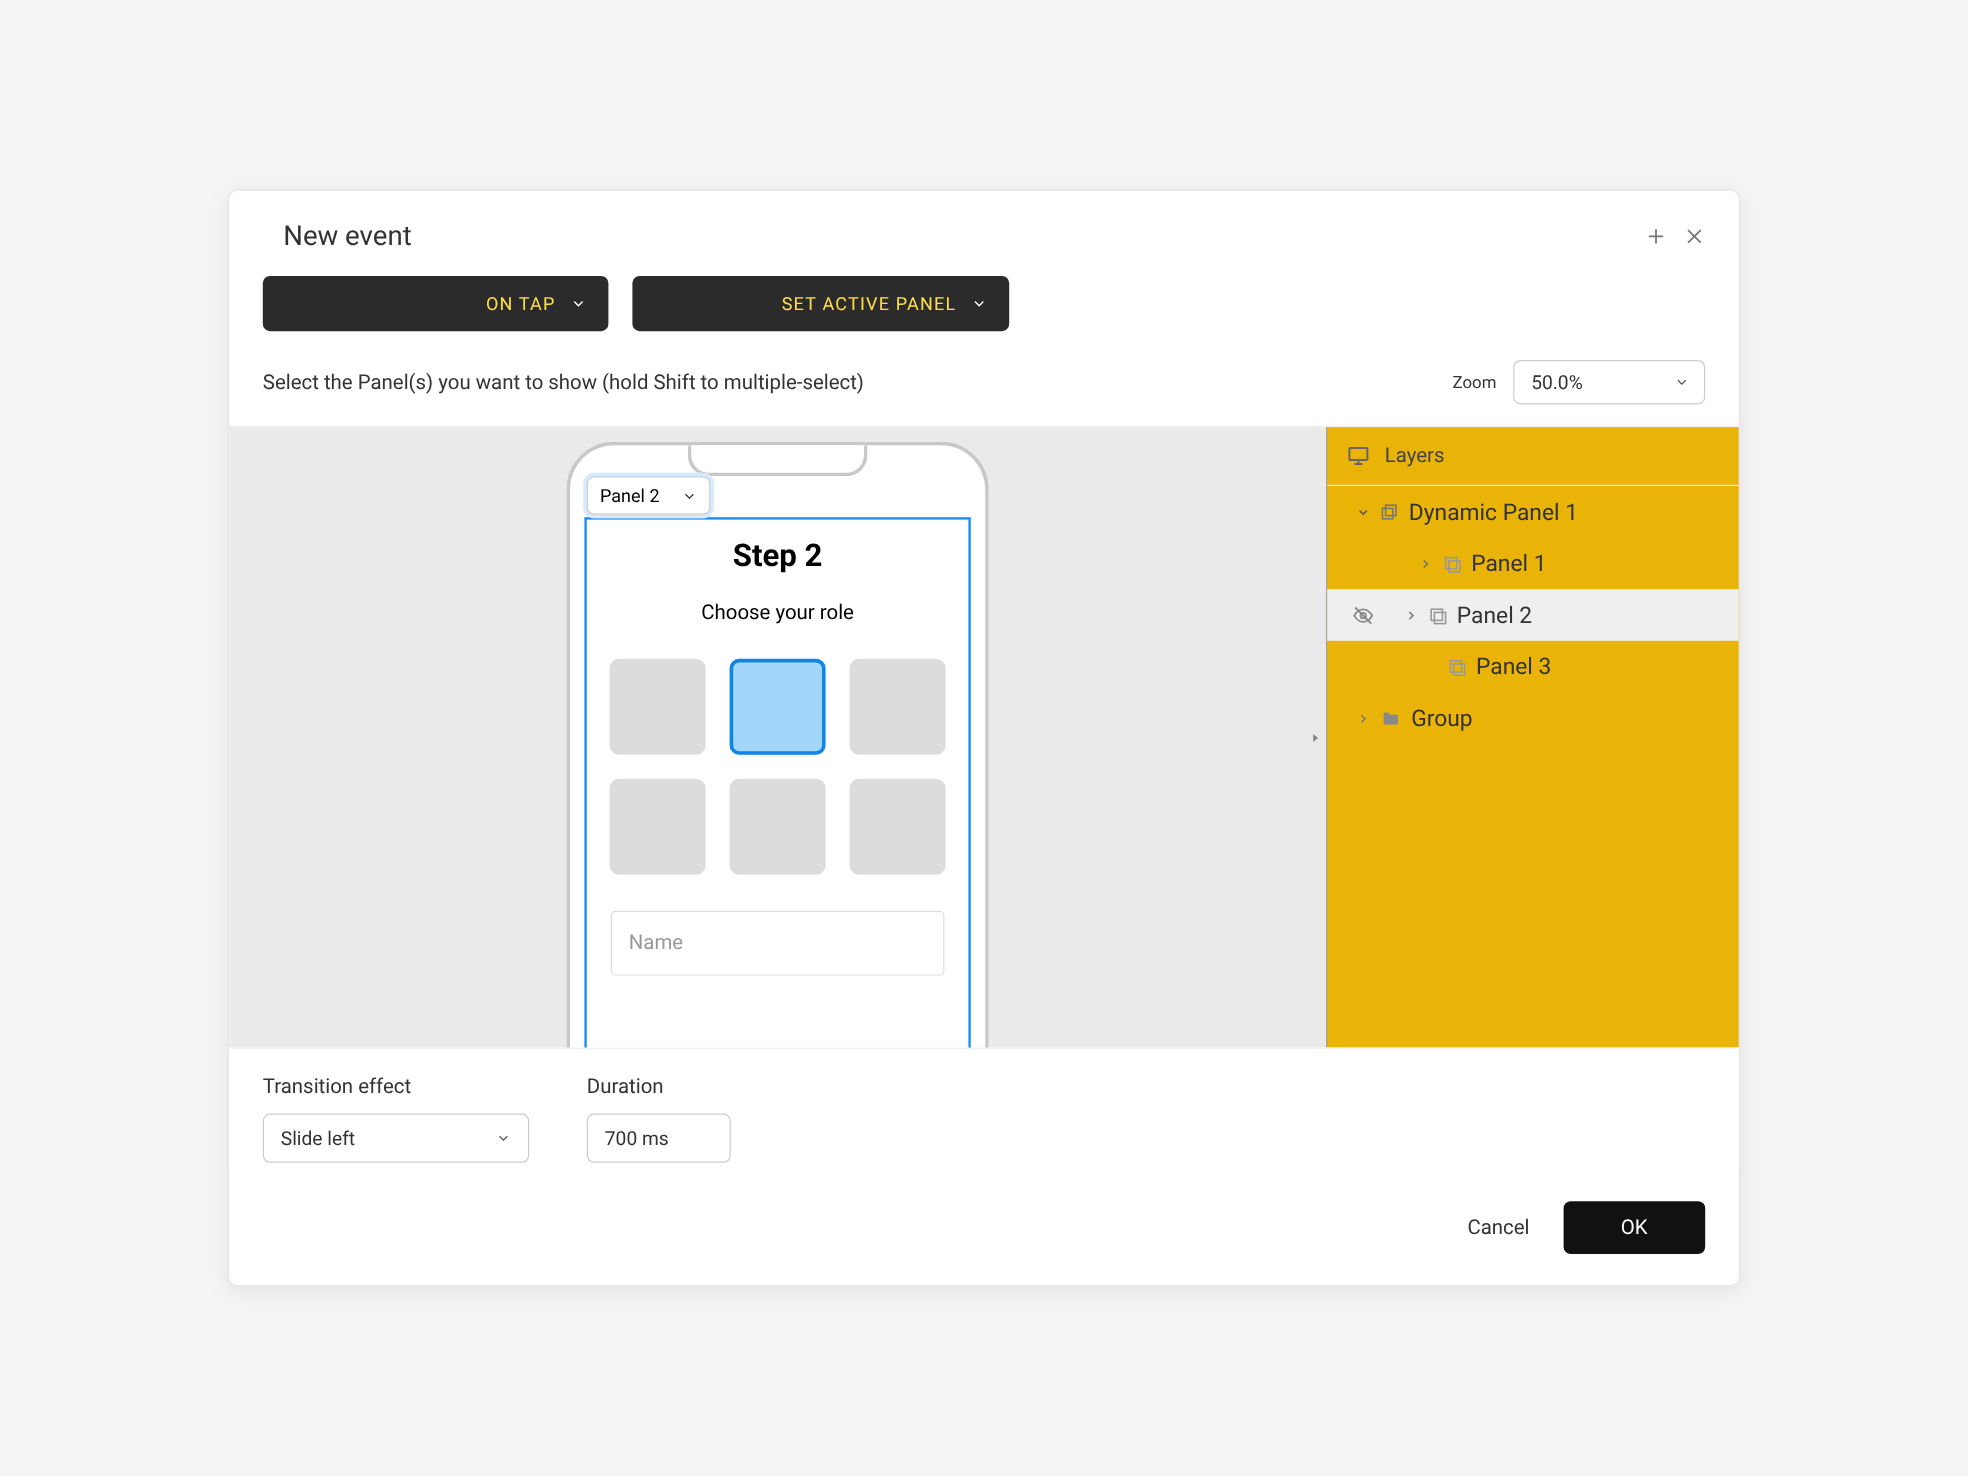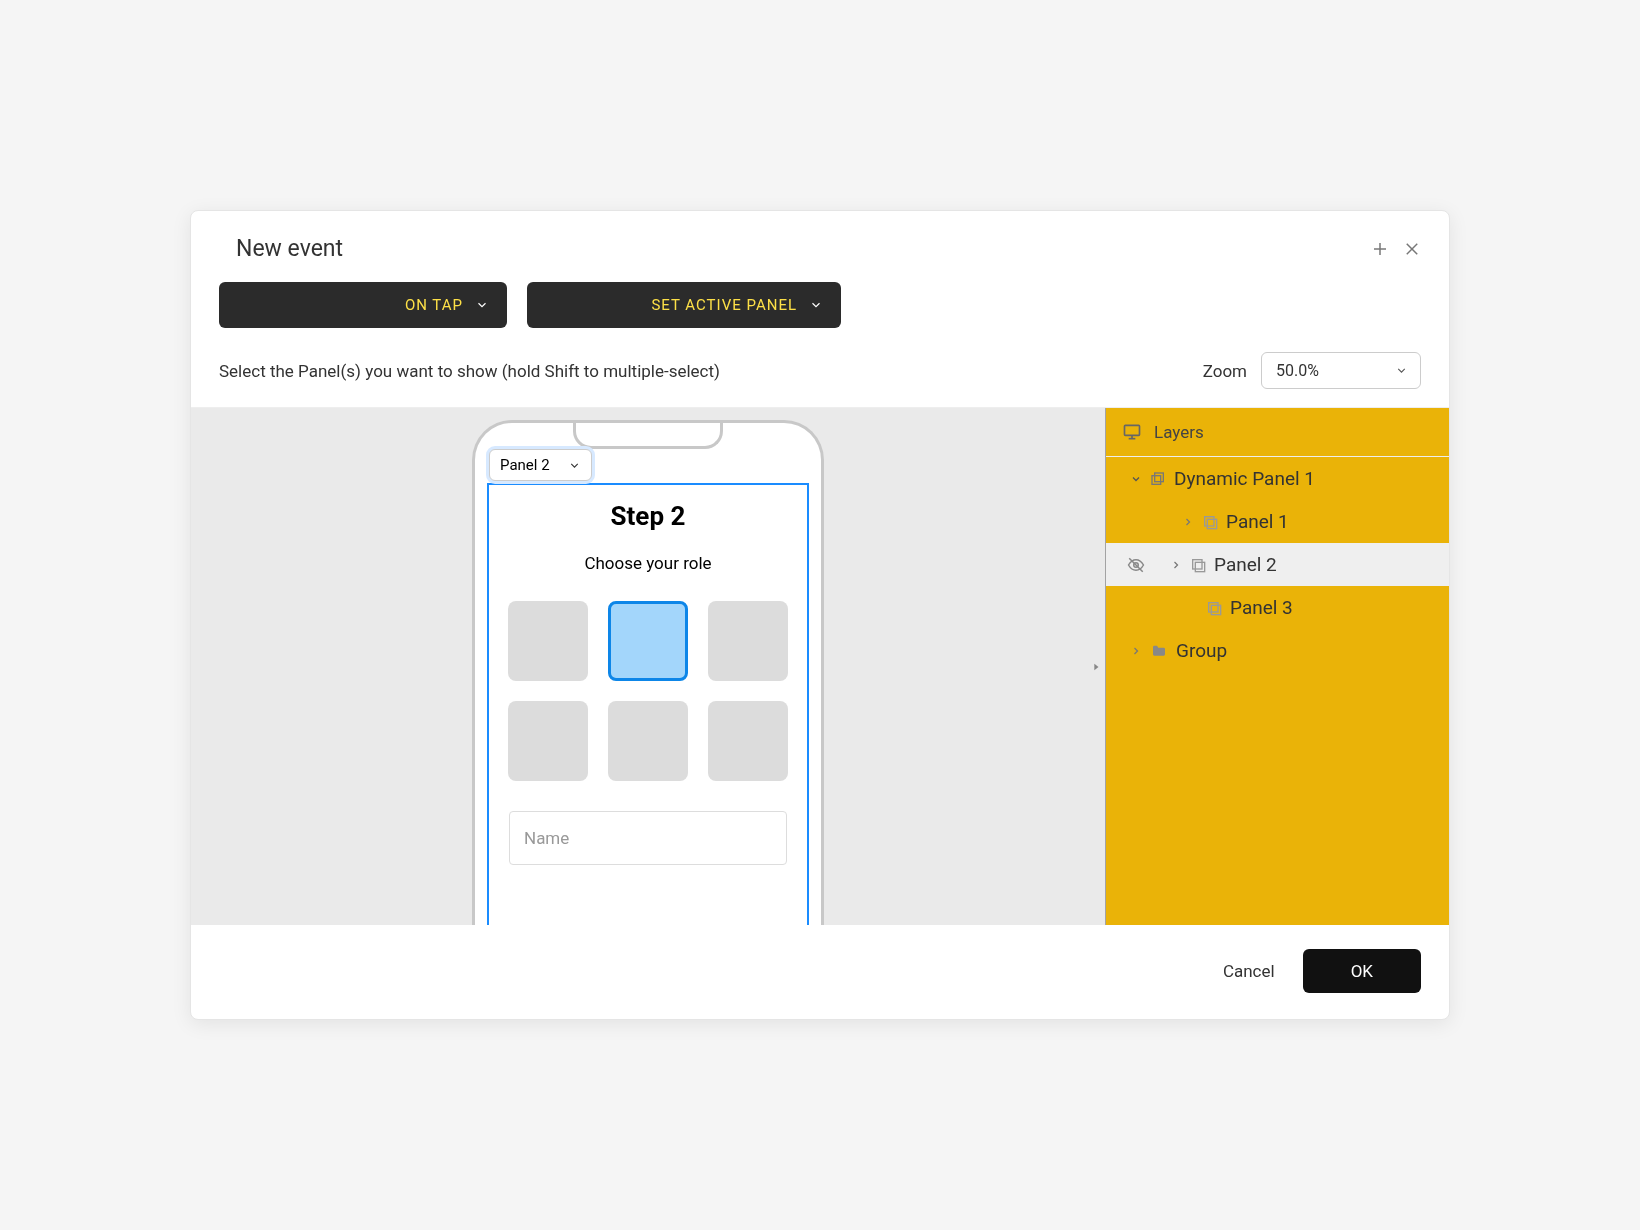--- a/index.html
+++ b/index.html
@@ -43,21 +43,21 @@
   .dark-select.sm { width: 288px; }
   .dark-select.lg { width: 314px; }
   .chevron { margin-left: 12px; }
   .instruction-row {
     display:flex;
     justify-content:space-between;
     align-items:center;
     padding: 4px 28px 18px 28px;
   }
   .instruction-text { font-size:17px; color:#333; }
-  .zoom-label { font-size:17px; color:#333; margin-right:14px; }
+  .zoom-label { font-size:14px; color:#333; margin-right:14px; }
   .zoom-wrap { display:flex; align-items:center; }
   .zoom-select {
     border:1px solid #ccc;
     border-radius:6px;
     padding:8px 36px 8px 14px;
     font-size:16px;
     color:#333;
     background:#fff;
     cursor:pointer;
     position:relative;
@@ -419,19 +419,38 @@
         <span>
           <svg width="18" height="16" viewBox="0 0 24 24" fill="#888">
               <path d="M3 6a2 2 0 012-2h4l2 3h8a2 2 0 012 2v8a2 2 0 01-2 2H5a2 2 0 01-2-2V6z"></path>
             </svg>
         </span>
         <span>Group</span>
       </div>
     </div>
   </div>
 
+  <div class="bottom-row">
+    <div class="field-group">
+      <span class="field-label">Transition effect</span>
+      <div class="light-select">
+        <span>Slide left</span>
+        <span>
+          <svg width="13" height="13" viewBox="0 0 24 24" fill="none" stroke="#555" stroke-width="2">
+              <polyline points="6 9 12 15 18 9"></polyline>
+            </svg>
+        </span>
+      </div>
+    </div>
+    <div class="field-group">
+      <span class="field-label">Duration</span>
+      <div class="light-input">
+        <span>700 ms</span>
+      </div>
+    </div>
+  </div>
 
   <div class="footer">
     <span class="cancel-link">Cancel</span>
     <button class="ok-btn">OK</button>
   </div>
 
 </div>
 
 </body></html>

